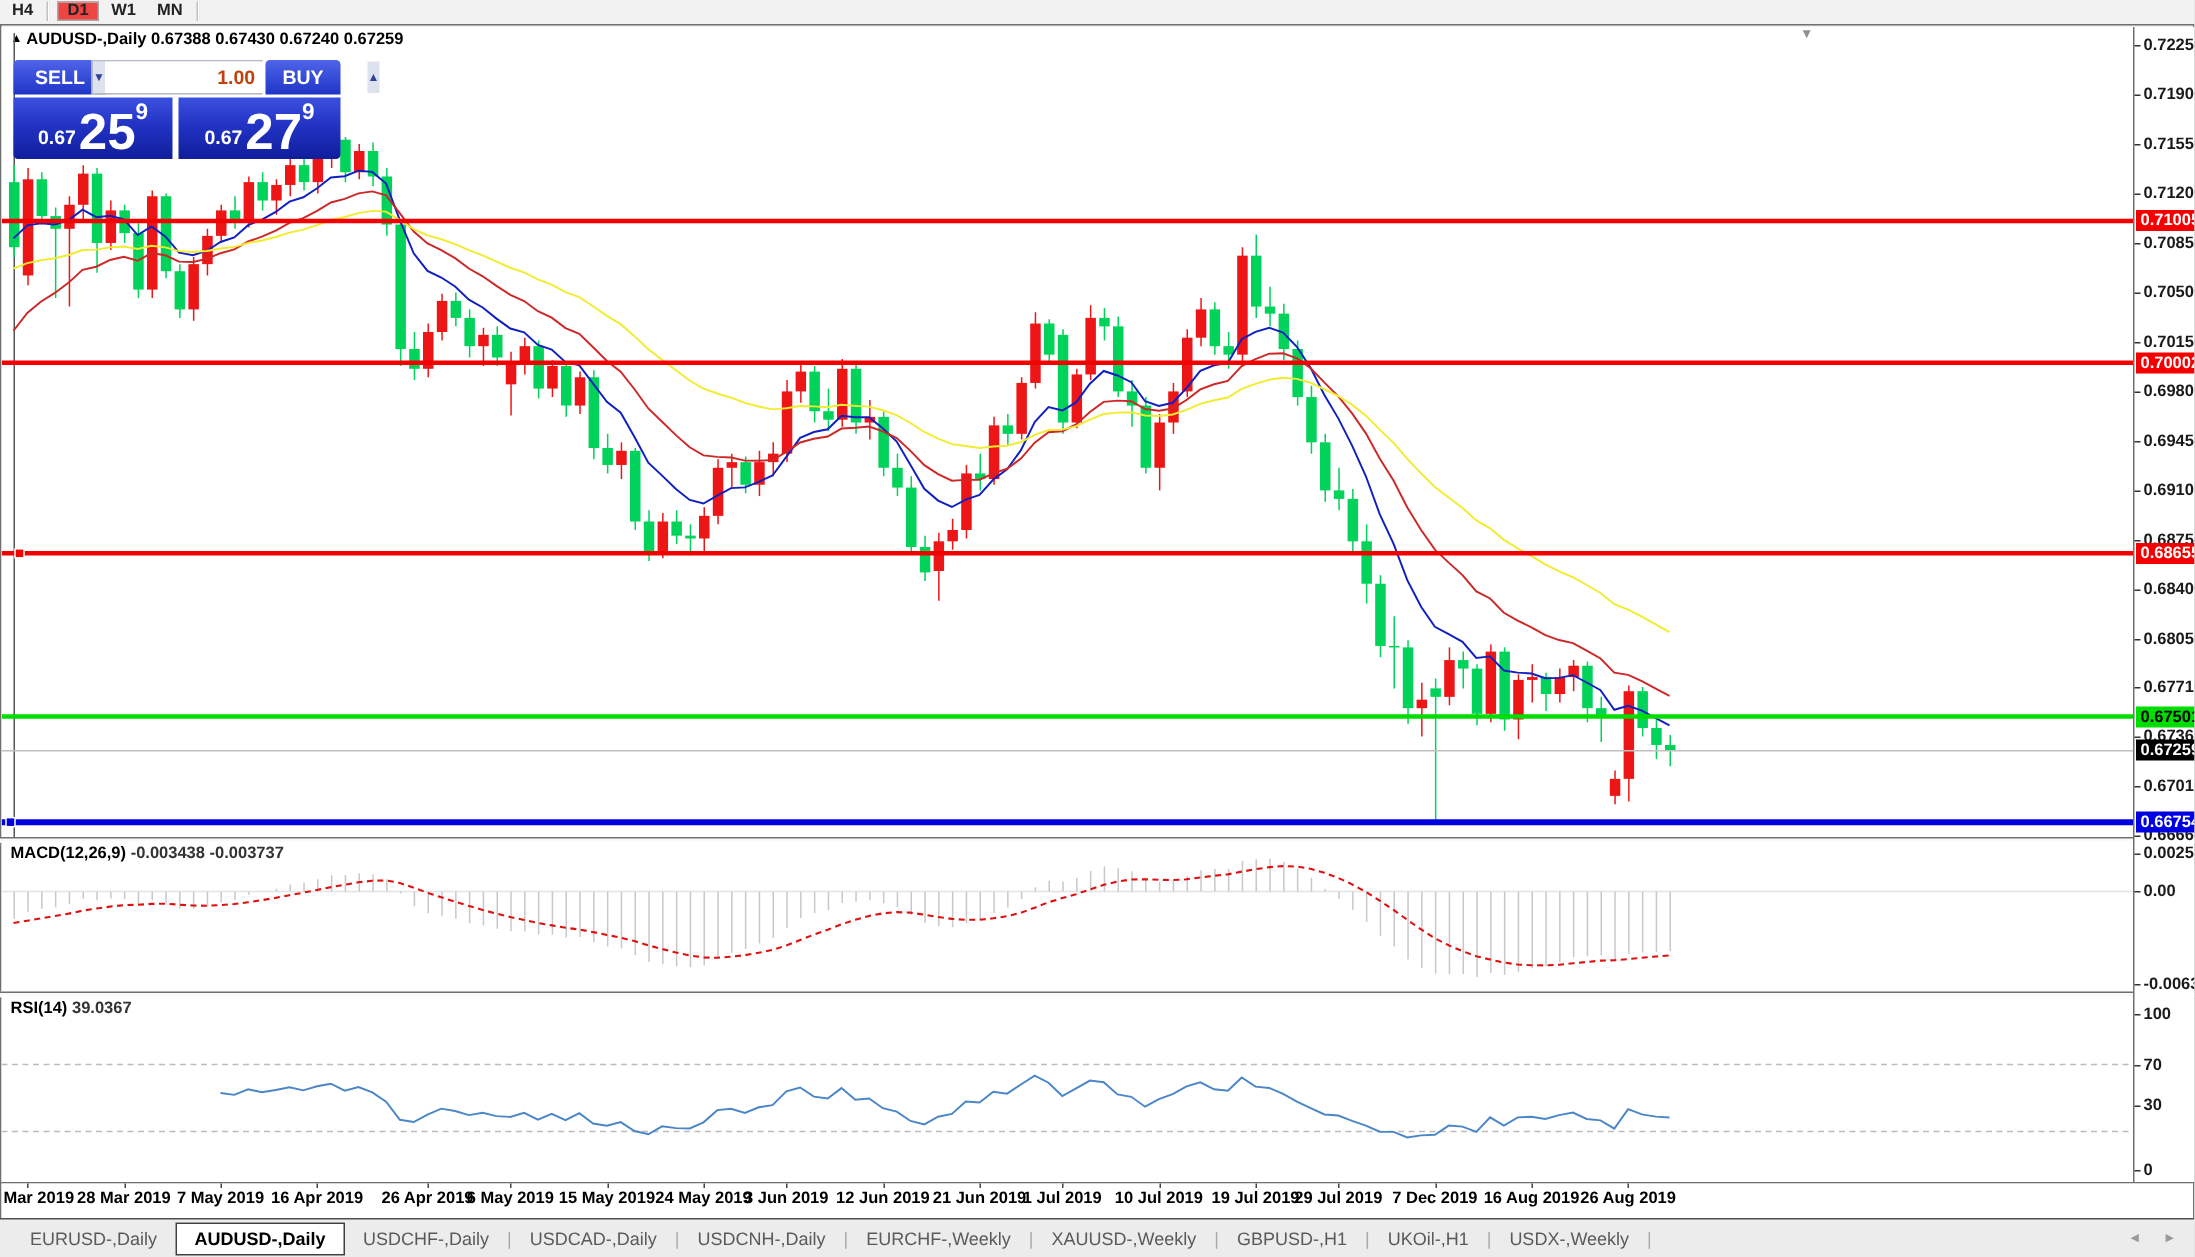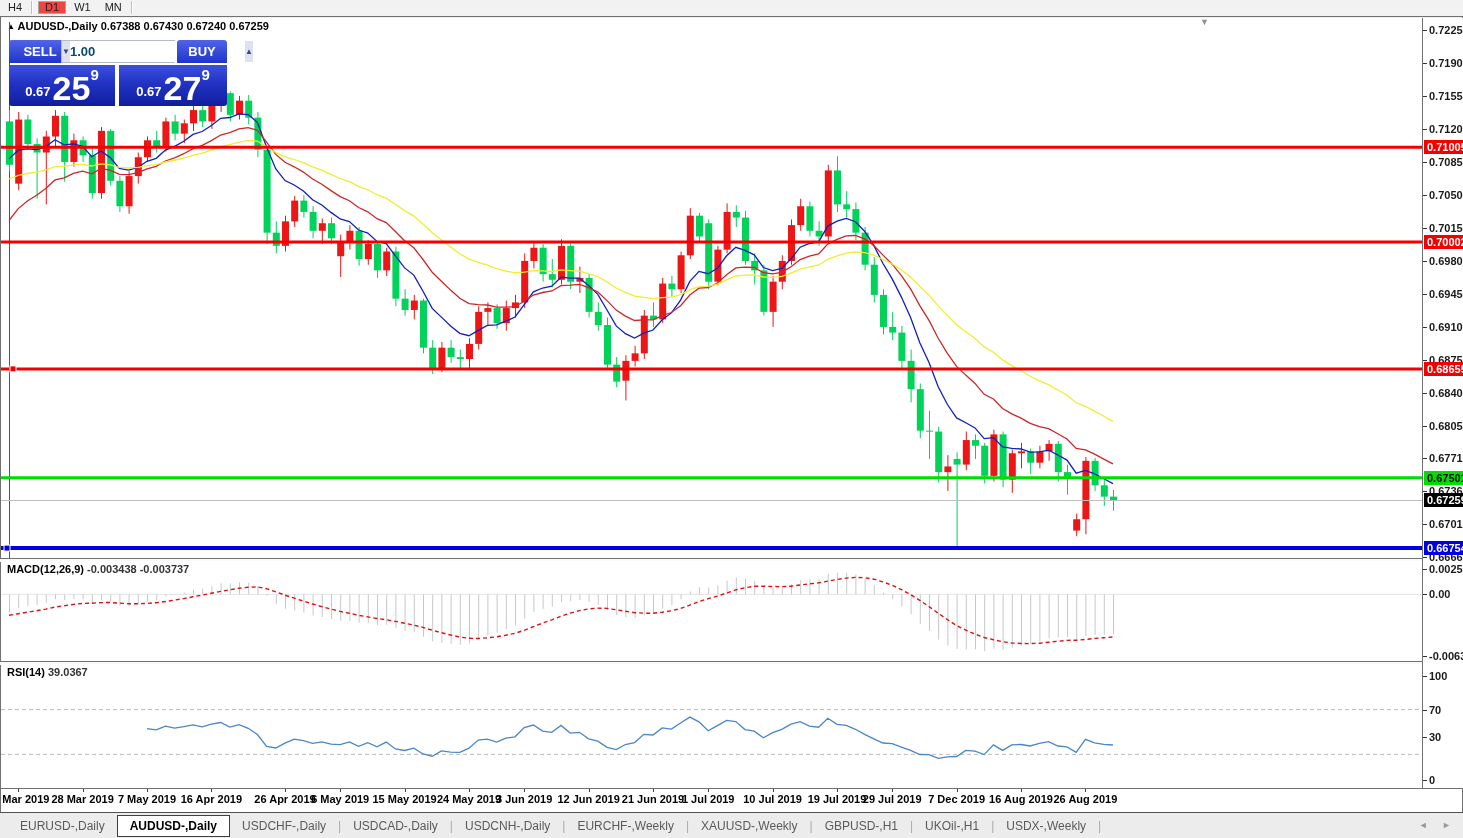--- a/index.html
+++ b/index.html
@@ -1,21 +1,21 @@
 <!DOCTYPE html>
 <html><head>
 <meta charset="utf-8">
 <style>
   html,body{margin:0;padding:0;background:#d8d8d8;}
   #screen{position:relative;width:1463px;height:838px;background:#f0f0f0;
     font-family:"Liberation Sans",sans-serif;overflow:hidden;}
   
   #toolbar{position:absolute;left:0;top:0;width:1463px;height:15px;background:#f2f2f2;}
   .tfbtn{display:inline-block;height:13px;line-height:13px;padding:0 6px;margin:1px 0 0 2px;
-    font-size:11px;color:#222;vertical-align:top;}
+    font-size:11px;color:#222;vertical-align:top;font-weight:bold;}
   .tfbtn.active{background:#ef4444;border:1px solid #a8a8a8;height:11px;line-height:11px;text-align:center;}
   .tfsep{display:inline-block;width:1px;height:13px;background:#c0c0c0;margin:1px 3px 0 3px;
     border-right:1px solid #fff;vertical-align:top;}
   
   .hline{position:absolute;left:0;width:1463px;height:1px;background:#707070;}
   #win-left{position:absolute;left:0;top:16px;width:1px;height:796px;background:#707070;}
   #win-right{position:absolute;left:1462px;top:16px;width:1px;height:796px;background:#707070;}
   .pane{position:absolute;left:1px;width:1421px;background:#ffffff;overflow:hidden;}
   #main-pane{top:18px;height:540px;}
   #macd-pane{top:561px;height:100px;}
@@ -41,22 +41,22 @@
   #tp-header{position:absolute;left:0;top:0;width:218px;height:23px;}
   .tp-btn{position:absolute;top:0;height:23px;line-height:23px;text-align:center;color:#fff;
     font-size:13px;font-weight:700;background:linear-gradient(#5064e8,#1e35c8);
     border-radius:3px 3px 0 0;cursor:pointer;}
   #sell-btn{left:0;width:62px;}
   #buy-btn{left:168px;width:50px;}
   #vol-box{position:absolute;left:52px;top:0;width:114px;height:23px;background:#e9ecf4;
     border:1px solid #b4bac8;box-sizing:border-box;display:flex;}
   .spin{width:17px;height:21px;background:#dde2ee;color:#33439c;font-size:8px;line-height:21px;
     text-align:center;cursor:pointer;}
-  #vol-input{flex:1;border:none;background:#fff;text-align:left;font-size:13px;font-weight:700;
-    color:#0c4a6e;font-family:"Liberation Sans",sans-serif;padding:0;}
+  #vol-input{flex:1;border:none;background:#fff;text-align:center;font-size:13px;font-weight:700;
+    color:#c2410c;font-family:"Liberation Sans",sans-serif;padding:0;}
   .bigbox{position:absolute;top:25px;height:41px;color:#fff;cursor:pointer;
     background:linear-gradient(#3c50e0 0%,#2233c4 45%,#101e9c 100%);
     display:flex;align-items:flex-end;justify-content:center;padding-bottom:3px;box-sizing:border-box;}
   #sell-box{left:0;width:106px;border-radius:0 0 0 3px;}
   #buy-box{left:110px;width:108px;border-radius:0 0 3px 0;}
   .bigbox .pfx{font-size:13px;font-weight:700;margin:0 2px 4px 0;}
   .bigbox .big{font-size:34px;font-weight:700;line-height:30px;}
   .bigbox .sup{font-size:15px;font-weight:700;align-self:flex-start;margin-top:1px;}
   
   #date-strip{position:absolute;left:1px;top:789px;width:1461px;height:23px;background:#ffffff;}

